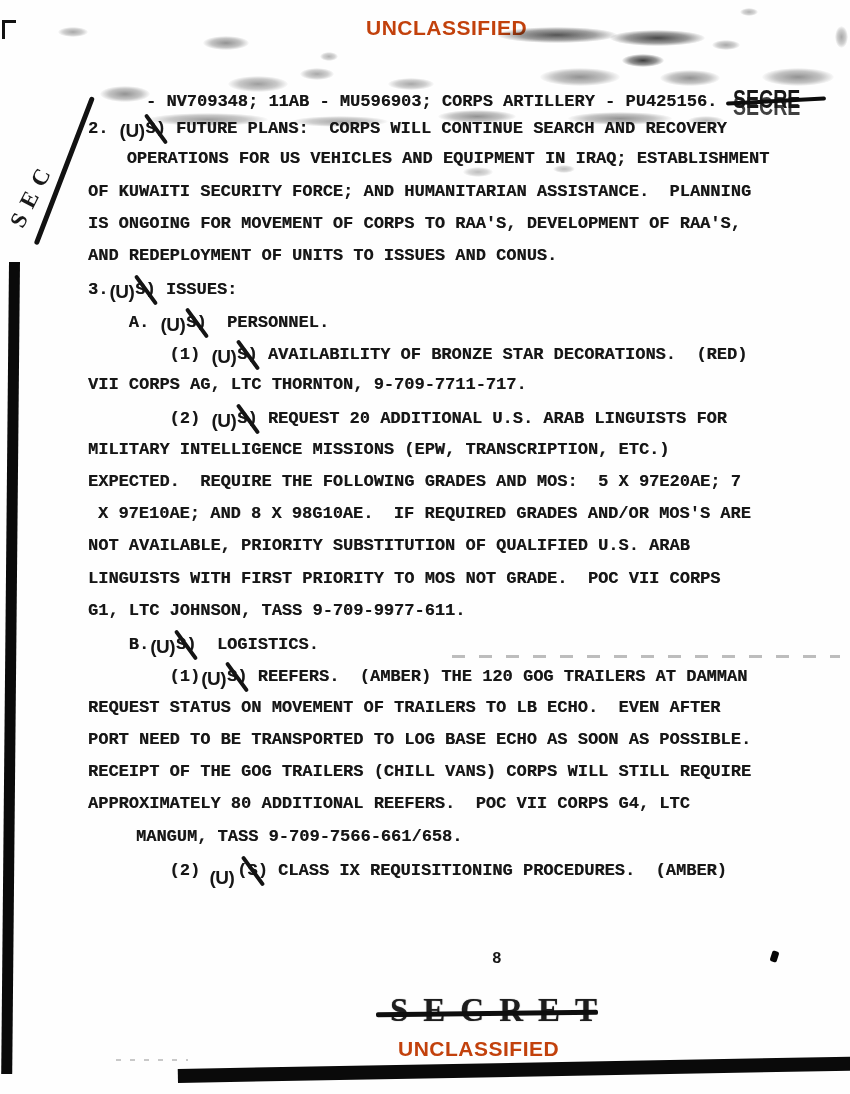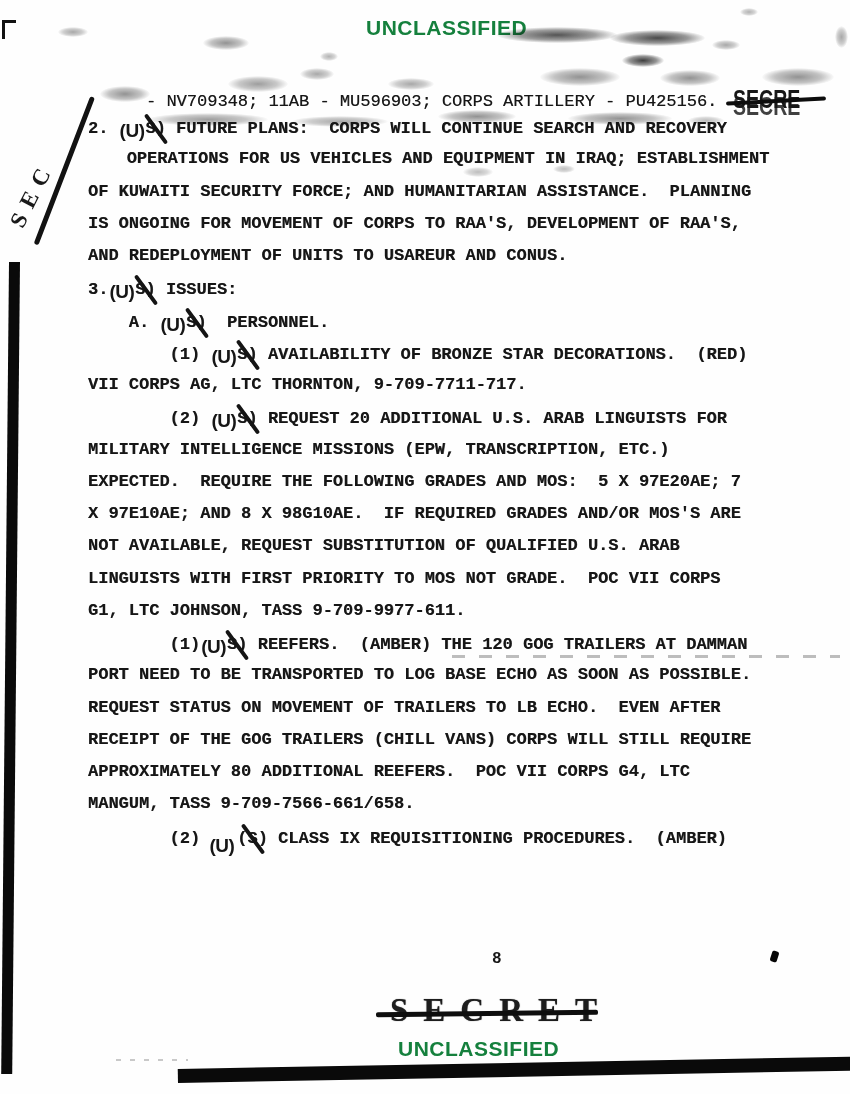--- a/index.html
+++ b/index.html
@@ -4,21 +4,21 @@
 <style>
   html,body{margin:0;padding:0;background:#888;}
   .page{
     position:relative;width:850px;height:1094px;margin:0 auto;
     background:#fefefe;overflow:hidden;
     font-family:"Liberation Mono",monospace;color:#161616;
   }
   
   .banner{
     position:absolute;font-family:"Liberation Sans",sans-serif;
-    font-weight:700;font-size:21px;letter-spacing:.5px;color:#15803d;
+    font-weight:700;font-size:21px;letter-spacing:.5px;color:#c2410c;
   }
   .banner.top{left:366px;top:16px;}
   .banner.bottom{left:398px;top:1037px;}
   .secret-bottom{
     position:absolute;left:390px;top:992px;
     font-family:"Liberation Serif",serif;font-weight:700;font-size:33px;
     letter-spacing:15px;color:#1d1d1d;text-shadow:0 0 1px rgba(0,0,0,.6);
   }
   .secret-bottom-strike{
     position:absolute;left:376px;top:1011px;width:222px;height:5px;
@@ -65,21 +65,21 @@
   .faint-dashes{
     position:absolute;left:452px;top:655px;width:388px;height:3px;opacity:.35;
     background:repeating-linear-gradient(90deg,#444 0 13px,transparent 13px 27px);
   }
   .faint-dots{
     position:absolute;left:116px;top:1059px;width:72px;height:2px;opacity:.35;
     background:repeating-linear-gradient(90deg,#666 0 5px,transparent 5px 14px);
   }
   
   .header-line{
-    position:absolute;left:146px;top:92px;font-size:17px;font-weight:400;
+    position:absolute;left:146px;top:92px;font-size:17px;font-weight:700;
     white-space:pre;text-shadow:.3px .3px 0 rgba(0,0,0,.55);
   }
   .doc-body{position:absolute;left:88px;top:116px;width:720px;font-size:17px;font-weight:700;}
   .tline{height:32.25px;line-height:22px;white-space:pre;text-shadow:.3px .3px 0 rgba(0,0,0,.55);}
   .umark{
     font-family:"Liberation Sans",sans-serif;font-weight:700;font-size:19px;
     display:inline-block;transform:translateY(4px);letter-spacing:-.5px;margin:0 1px;
     text-shadow:none;
   }
   .umark.low{transform:translate(-2px,9px);}
@@ -118,38 +118,39 @@
   <div class="faint-dashes"></div>
   <div class="faint-dots"></div>
 
   <div class="header-line">- NV709348; 11AB - MU596903; CORPS ARTILLERY - PU425156.</div>
 
   <div class="doc-body">
       <div class="tline" style="padding-left: 0ch;"><span>2. </span><span class="umark">(U)</span><span class="smark">S)</span><span> FUTURE PLANS:  CORPS WILL CONTINUE SEARCH AND RECOVERY</span></div>
       <div class="tline" style="padding-left: 0ch; text-align: center;"><span>OPERATIONS FOR US VEHICLES AND EQUIPMENT IN IRAQ; ESTABLISHMENT</span></div>
       <div class="tline" style="padding-left: 0ch;"><span>OF KUWAITI SECURITY FORCE; AND HUMANITARIAN ASSISTANCE.  PLANNING</span></div>
       <div class="tline" style="padding-left: 0ch;"><span>IS ONGOING FOR MOVEMENT OF CORPS TO RAA'S, DEVELOPMENT OF RAA'S,</span></div>
-      <div class="tline" style="padding-left: 0ch;"><span>AND REDEPLOYMENT OF UNITS TO USAREUR AND CONUS.</span></div>
+      <div class="tline" style="padding-left: 0ch;"><span>AND REDEPLOYMENT OF UNITS TO ISSUES AND CONUS.</span></div>
       <div class="tline" style="padding-left: 0ch;"><span>3.</span><span class="umark">(U)</span><span class="smark">S)</span><span> ISSUES:</span></div>
       <div class="tline" style="padding-left: 4ch;"><span>A. </span><span class="umark">(U)</span><span class="smark">S)</span><span>  PERSONNEL.</span></div>
       <div class="tline" style="padding-left: 8ch;"><span>(1) </span><span class="umark">(U)</span><span class="smark">S)</span><span> AVAILABILITY OF BRONZE STAR DECORATIONS.  (RED)</span></div>
       <div class="tline" style="padding-left: 0ch;"><span>VII CORPS AG, LTC THORNTON, 9-709-7711-717.</span></div>
       <div class="tline" style="padding-left: 8ch;"><span>(2) </span><span class="umark">(U)</span><span class="smark">S)</span><span> REQUEST 20 ADDITIONAL U.S. ARAB LINGUISTS FOR</span></div>
       <div class="tline" style="padding-left: 0ch;"><span>MILITARY INTELLIGENCE MISSIONS (EPW, TRANSCRIPTION, ETC.)</span></div>
       <div class="tline" style="padding-left: 0ch;"><span>EXPECTED.  REQUIRE THE FOLLOWING GRADES AND MOS:  5 X 97E20AE; 7</span></div>
-      <div class="tline" style="padding-left: 0ch;"><span>X 97E10AE; AND 8 X 98G10AE.  IF REQUIRED GRADES AND/OR MOS'S ARE</span></div>
-      <div class="tline" style="padding-left: 0ch;"><span>NOT AVAILABLE, REQUEST SUBSTITUTION OF QUALIFIED U.S. ARAB</span></div>
+      <div class="tline" style="padding-left: 0ch; margin-left: 10px;"><span>X 97E10AE; AND 8 X 98G10AE.  IF REQUIRED GRADES AND/OR MOS'S ARE</span></div>
+      <div class="tline" style="padding-left: 0ch;"><span>NOT AVAILABLE, PRIORITY SUBSTITUTION OF QUALIFIED U.S. ARAB</span></div>
       <div class="tline" style="padding-left: 0ch;"><span>LINGUISTS WITH FIRST PRIORITY TO MOS NOT GRADE.  POC VII CORPS</span></div>
       <div class="tline" style="padding-left: 0ch;"><span>G1, LTC JOHNSON, TASS 9-709-9977-611.</span></div>
+      <div class="tline" style="padding-left: 4ch;"><span>B.</span><span class="umark">(U)</span><span class="smark">S)</span><span>  LOGISTICS.</span></div>
       <div class="tline" style="padding-left: 8ch;"><span>(1)</span><span class="umark">(U)</span><span class="smark">S)</span><span> REEFERS.  (AMBER) THE 120 GOG TRAILERS AT DAMMAN</span></div>
+      <div class="tline" style="padding-left: 0ch;"><span>REQUEST STATUS ON MOVEMENT OF TRAILERS TO LB ECHO.  EVEN AFTER</span></div>
       <div class="tline" style="padding-left: 0ch;"><span>PORT NEED TO BE TRANSPORTED TO LOG BASE ECHO AS SOON AS POSSIBLE.</span></div>
-      <div class="tline" style="padding-left: 0ch;"><span>REQUEST STATUS ON MOVEMENT OF TRAILERS TO LB ECHO.  EVEN AFTER</span></div>
       <div class="tline" style="padding-left: 0ch;"><span>RECEIPT OF THE GOG TRAILERS (CHILL VANS) CORPS WILL STILL REQUIRE</span></div>
       <div class="tline" style="padding-left: 0ch;"><span>APPROXIMATELY 80 ADDITIONAL REEFERS.  POC VII CORPS G4, LTC</span></div>
-      <div class="tline" style="padding-left: 0ch;"><span>MANGUM, TASS 9-709-7566-661/658.</span></div>
+      <div class="tline" style="padding-left: 0ch; margin-left: 48px;"><span>MANGUM, TASS 9-709-7566-661/658.</span></div>
       <div class="tline" style="padding-left: 8ch;"><span>(2) </span><span class="umark low">(U)</span><span class="smark">(S)</span><span> CLASS IX REQUISITIONING PROCEDURES.  (AMBER)</span></div>
     </div>
 
   <div class="pagenum">8</div>
 
   <div class="noise" style="left:497px;top:27px;width:120px;height:16px;opacity:.8"></div>
   <div class="noise" style="left:610px;top:30px;width:95px;height:16px;opacity:.85"></div>
   <div class="noise" style="left:622px;top:54px;width:42px;height:13px;opacity:.9"></div>
   <div class="noise" style="left:203px;top:36px;width:46px;height:14px;opacity:.5"></div>
   <div class="noise" style="left:58px;top:27px;width:30px;height:10px;opacity:.4"></div>

